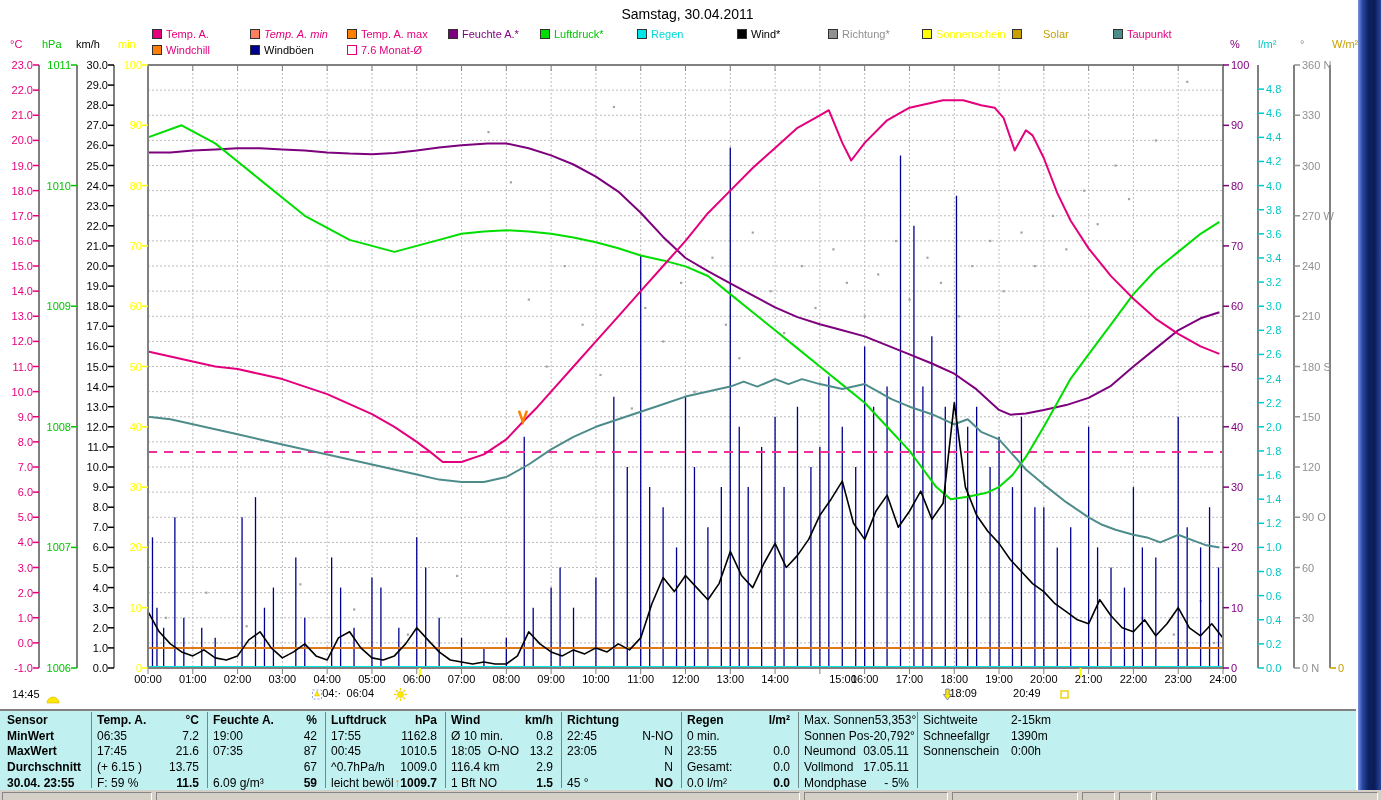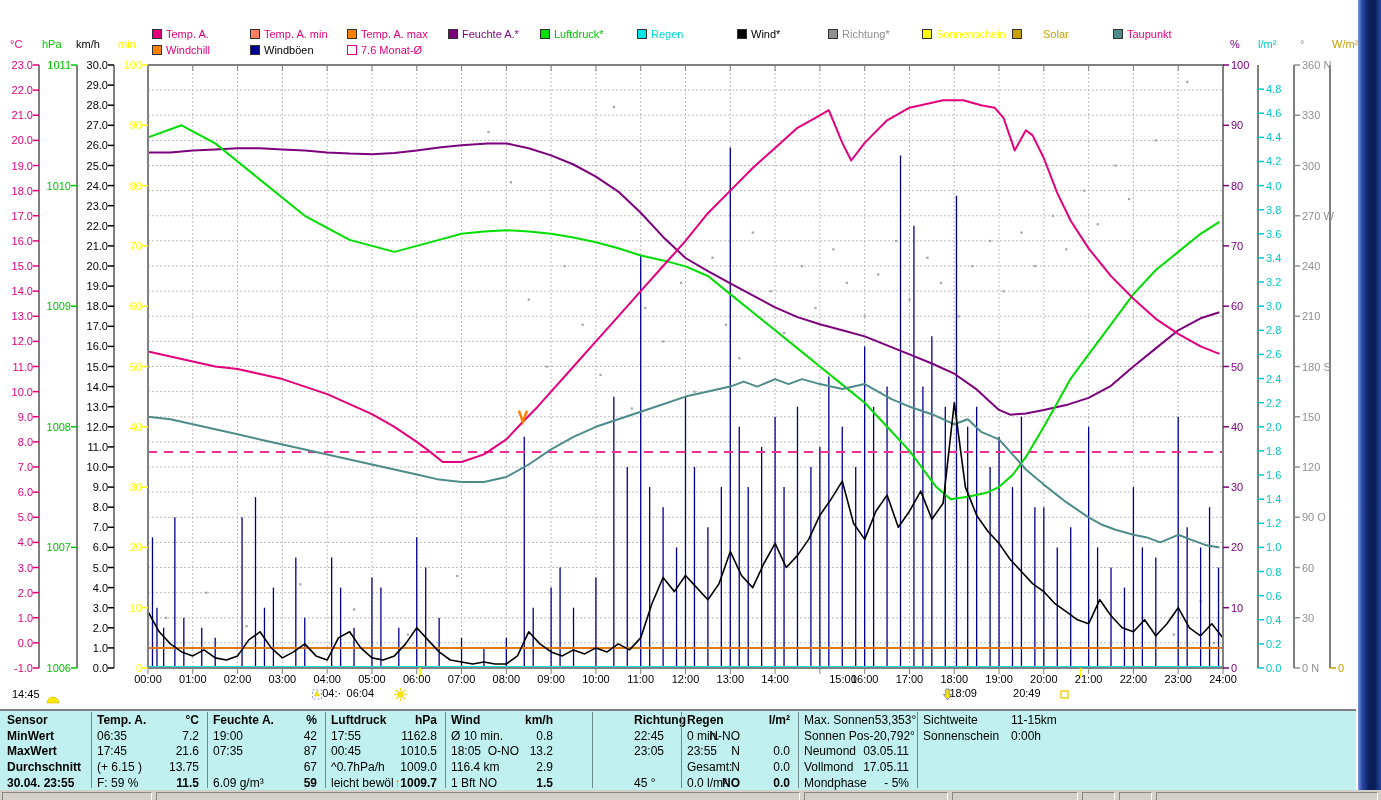--- a/index.html
+++ b/index.html
@@ -31,28 +31,29 @@
               background:#D4D0C8;}
   .sb-seg{position:absolute;top:2px;height:14px;background:#D4D0C8;
           border:1px solid;border-color:#868686 #ffffff #ffffff #868686;box-sizing:border-box;}
   #desktop-strip{position:absolute;left:1358px;top:0;width:23px;height:790px;
      background:linear-gradient(to right,#7b95dd 0%,#2a4aaa 18%,#0d2260 45%,#0a1c55 72%,#2747a0 100%);}
 </style>
 </head>
 <body>
 
 <div id="page">
+  <div id="title">Samstag, 30.04.2011</div>
   <div id="legend">
       <div class="lg-item" style="left: 152px; top: 28px;">
         <span class="swatch" style="background: rgb(228, 0, 124);"></span>
         <span style="color: rgb(228, 0, 124);">Temp. A.</span>
       </div>
       <div class="lg-item" style="left: 250px; top: 28px;">
         <span class="swatch" style="background: rgb(255, 128, 96);"></span>
-        <span style="color: rgb(228, 0, 124);">Temp. A. min</span>
+        <span style="color: rgb(228, 0, 124); font-style: italic;">Temp. A. min</span>
       </div>
       <div class="lg-item" style="left: 347px; top: 28px;">
         <span class="swatch" style="background: rgb(255, 128, 0);"></span>
         <span style="color: rgb(228, 0, 124);">Temp. A. max</span>
       </div>
       <div class="lg-item" style="left: 448px; top: 28px;">
         <span class="swatch" style="background: rgb(125, 0, 125);"></span>
         <span style="color: rgb(125, 0, 125);">Feuchte A.*</span>
       </div>
       <div class="lg-item" style="left: 540px; top: 28px;">
@@ -753,21 +754,21 @@
         </div>
         <div class="trow">
           <span>116.4 km</span>
           <span>2.9</span>
         </div>
         <div class="trow">
           <span>1 Bft NO</span>
           <span class="bold">1.5</span>
         </div>
       </div>
-      <div class="tcol sep" style="left: 592px; width: 117px; padding-left: 36px;">
+      <div class="tcol sep" style="left: 561px; width: 117px;">
         <div class="trow bold">
           <span>Richtung</span>
           <span></span>
         </div>
         <div class="trow">
           <span>22:45</span>
           <span>N-NO</span>
         </div>
         <div class="trow">
           <span>23:05</span>
@@ -822,21 +823,25 @@
           <span>17.05.11</span>
         </div>
         <div class="trow">
           <span>Mondphase</span>
           <span>- 5%</span>
         </div>
       </div>
       <div class="tcol sep" style="left: 917px; width: 437px;">
         <div class="trow packed">
           <span style="width: 88px;">Sichtweite</span>
-          <span>11-15km</span>
+          <span>2-15km</span>
+        </div>
+        <div class="trow packed">
+          <span style="width: 88px;">Schneefallgr</span>
+          <span>1390m</span>
         </div>
         <div class="trow packed">
           <span style="width: 88px;">Sonnenschein</span>
           <span>0:00h</span>
         </div>
       </div>
     </div>
   <div id="status-bar">
       <div class="sb-seg" style="left: 2px; width: 150px;"></div>
       <div class="sb-seg" style="left: 156px; width: 644px;"></div>

